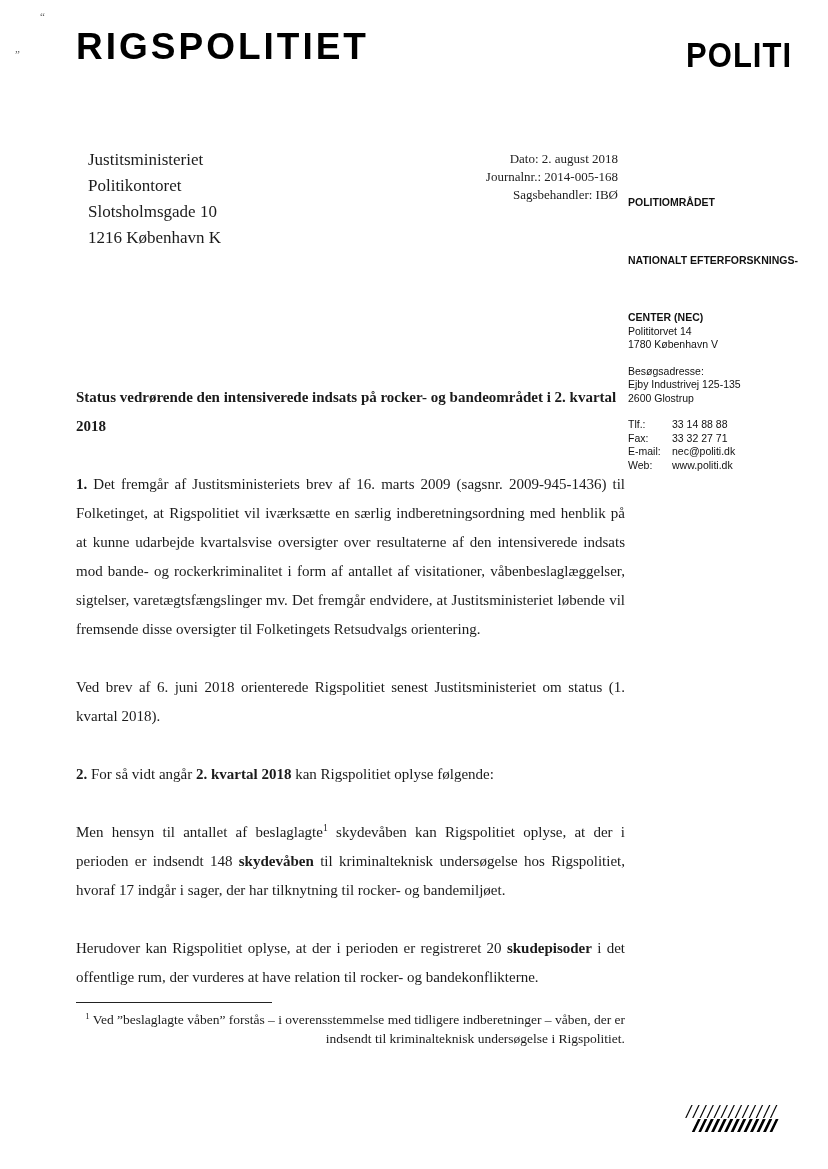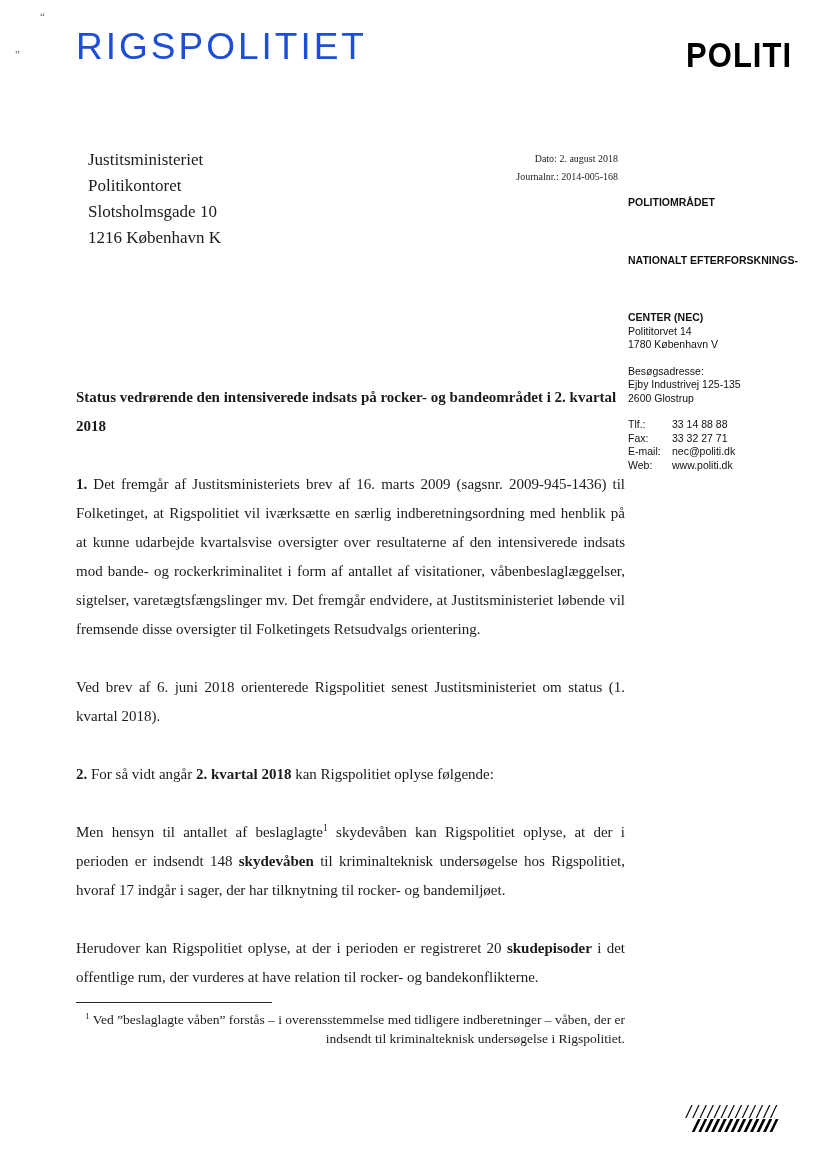--- a/index.html
+++ b/index.html
@@ -12,38 +12,38 @@
     color:#1b1b1b;
     overflow:hidden;
     margin:0 auto;
   }
 
   
   .header { position:absolute; top:26px; left:76px; right:36px;
             display:flex; justify-content:space-between; align-items:flex-start; }
   .rigspolitiet {
     font-family:"Liberation Sans", sans-serif;
-    font-size:37px; font-weight:400; letter-spacing:3px; color:#1d4ed8;
+    font-size:37px; font-weight:700; letter-spacing:3px; color:#000000;
   }
   .politi-logo {
     font-family:"Liberation Sans", sans-serif;
     font-size:31px; font-weight:900; letter-spacing:1px; color:#000;
     margin-top:10px; transform:scaleY(1.12); transform-origin:top right;
   }
 
   
   .artifact { position:absolute; color:#555; font-size:11px; }
   .artifact.a1 { left:40px; top:10px; }
   .artifact.a2 { left:15px; top:48px; }
 
   
   .recipient { position:absolute; top:147px; left:88px;
                font-size:17px; line-height:26px; }
   .meta { position:absolute; top:150px; left:75px; width:543px;
-          text-align:right; font-size:10px; line-height:18px; color:#222; }
+          text-align:right; font-size:13px; line-height:18px; color:#222; }
 
   
   .sender { position:absolute; top:152px; left:628px; width:172px;
             font-family:"Liberation Sans", sans-serif;
             font-size:10.5px; line-height:13.5px; color:#111; }
   .sender .b { font-weight:bold;margin-top:44px; }
   .sender .gap { height:13px; }
   .contact-row { display:flex; }
   .contact-label { width:44px; flex:0 0 44px; }
 
@@ -85,20 +85,21 @@
   <div class="recipient">
     <div>Justitsministeriet</div>
     <div>Politikontoret</div>
     <div>Slotsholmsgade 10</div>
     <div>1216 København K</div>
   </div>
 
   <div class="meta">
     <div>Dato: 2. august 2018</div>
     <div>Journalnr.: 2014-005-168</div>
+    <div>Sagsbehandler: IBØ</div>
   </div>
 
   <div class="sender">
     <div class="b">POLITIOMRÅDET</div>
     <div class="b">NATIONALT EFTERFORSKNINGS-</div>
     <div class="b">CENTER (NEC)</div>
     <div>Polititorvet 14</div>
     <div>1780 København V</div>
     <div class="gap"></div>
     <div>Besøgsadresse:</div>

